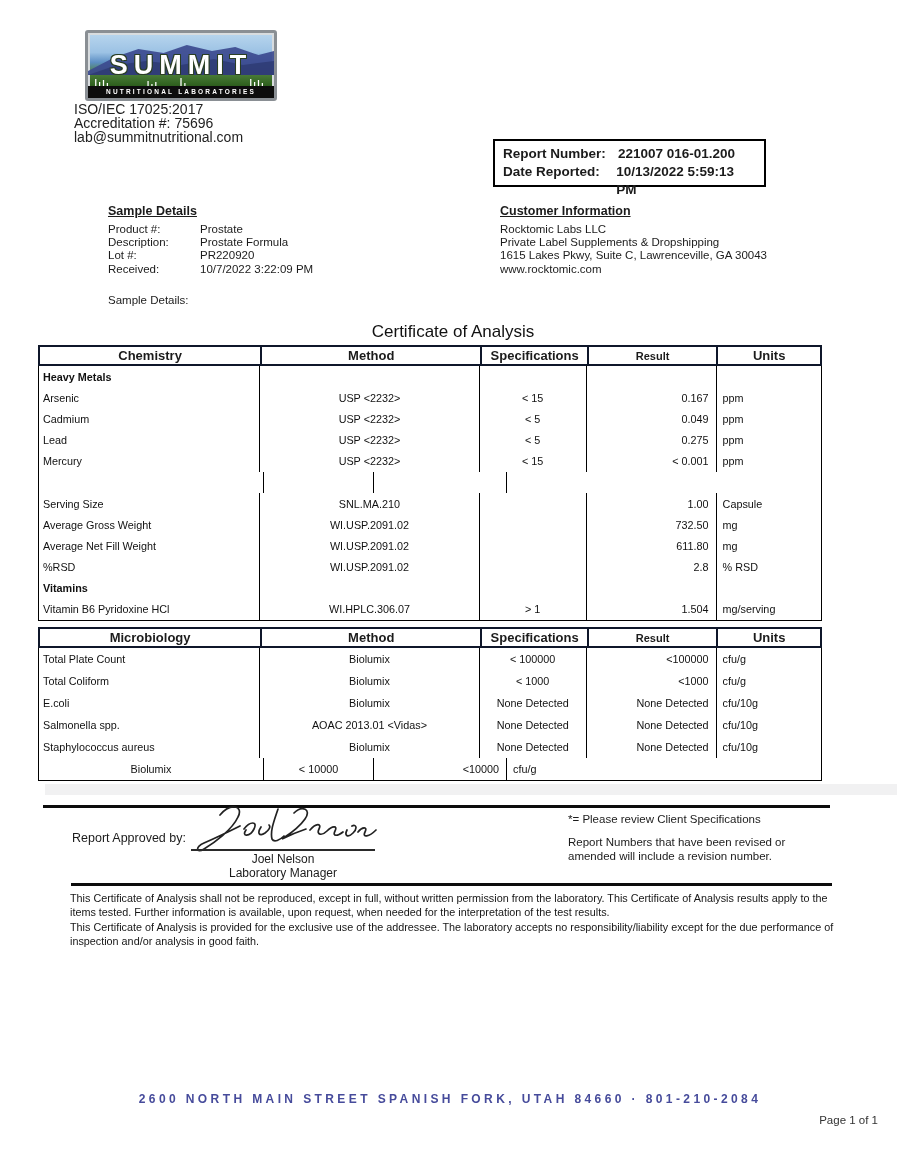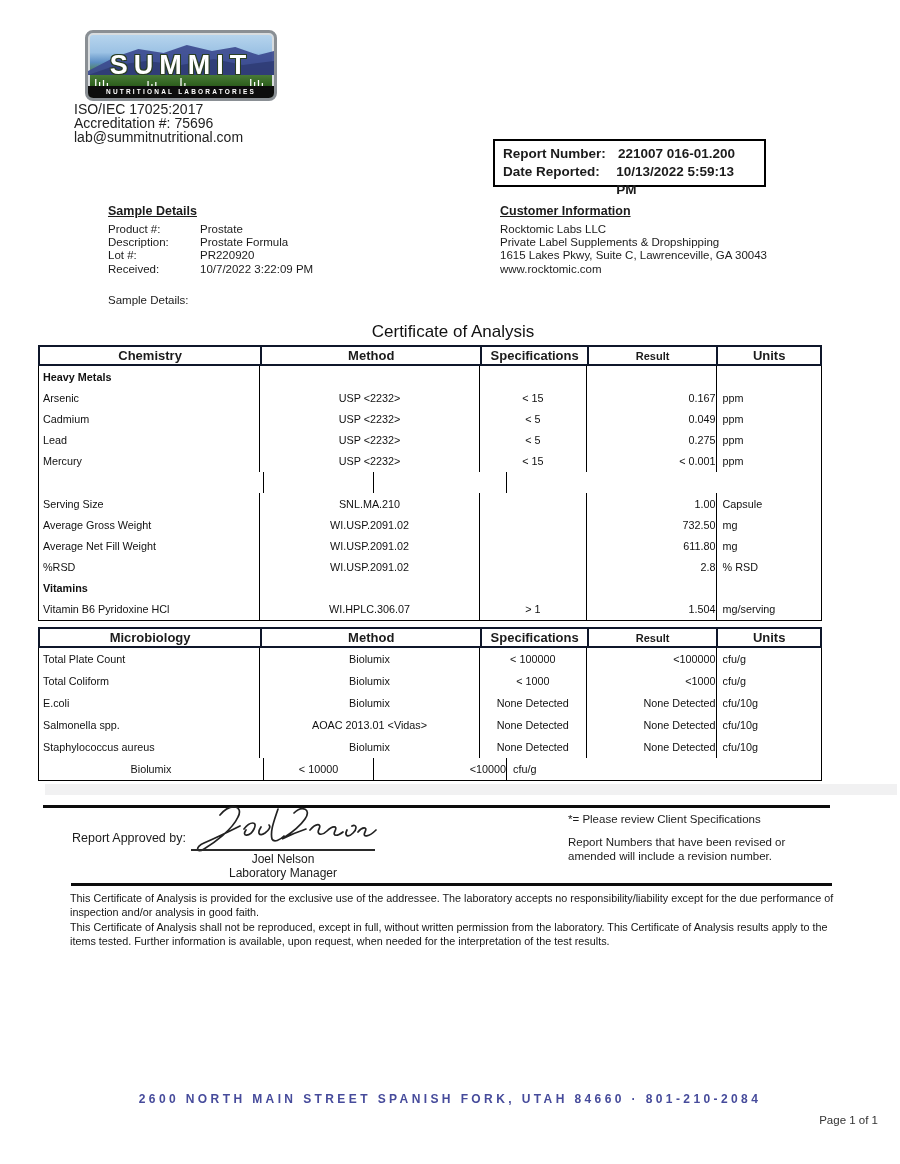--- a/index.html
+++ b/index.html
@@ -1,21 +1,21 @@
 <!DOCTYPE html>
 <html><head>
 <meta charset="utf-8">
 <style>
   * { margin:0; padding:0; box-sizing:border-box; }
   body { background:#fff; font-family:"Liberation Sans", sans-serif; color:#1b1b1b; }
   #page { position:relative; width:900px; height:1164px; background:#fff; overflow:hidden; }
 
   
   .logo { position:absolute; left:85px; top:30px; width:192px; height:71px;
-          border:3px solid #8a8f94; border-radius:8px; overflow:hidden;
+          border:3px solid #8a8f94; border-radius:3px; overflow:hidden;
           background:linear-gradient(#b9d6ee 0%, #9cc2e4 30%, #5d8fc4 45%, #4d7f3a 62%, #2f611f 80%, #14380d 100%);
           box-shadow:inset 0 0 0 2px #d8dcdf; }
   .logo-mtn { position:absolute; left:0; top:8px; width:100%; height:34px; }
   .logo-title { position:absolute; left:0; top:17px; width:100%; text-align:center;
           font-size:27px; font-weight:bold; color:#fff; letter-spacing:6px;
           text-shadow:-1px -1px 0 #2b3f23, 1px -1px 0 #2b3f23, -1px 1px 0 #2b3f23, 1px 1px 0 #2b3f23; }
   .logo-bars { position:absolute; left:0; top:44px; width:100%; height:13px; }
   .logo-band { position:absolute; left:0; bottom:0; width:100%; height:12px; background:#0d0d0d;
           color:#fff; font-size:6.5px; letter-spacing:2.2px; text-align:center; line-height:12px; font-weight:bold; }
 
@@ -47,21 +47,21 @@
   .thead { display:flex; }
   .th { border:2px solid #0f172a; height:21px; font-weight:bold; font-size:13px;
         display:flex; align-items:center; justify-content:center; margin-right:-2px; }
   .th:last-child { margin-right:0; }
   .th.result { font-size:11px; }
   .tbody { border:1.5px solid #000; border-top:none; }
   .trow { display:flex; }
   .td { display:flex; align-items:center; font-size:10.8px; color:#111; }
   .td.a { padding-left:4px; }
   .td.m, .td.s { justify-content:center; }
-  .td.r { justify-content:flex-end; }
+  .td.r { justify-content:flex-end; padding-right:7px; }
   .td.u { padding-left:6px; }
   .td.sep { border-right:1.3px solid #000; }
   .td.bold { font-weight:bold; }
   .w1{width:227px;} .w2{width:225px;} .w3{width:110px;} .w4{width:133px;} .w5{width:107px;}
   .chem { top:345px; }
   .chem .trow { height:21.17px; }
   .micro { top:627px; }
   .micro .trow { height:22px; }
 
   .grayband { position:absolute; left:45px; top:784px; width:852px; height:11px; background:#f1f1f2; }
@@ -332,20 +332,20 @@
   <div class="sig-line"></div>
   <div class="sig-name">Joel Nelson</div>
   <div class="sig-title">Laboratory Manager</div>
 
   <div class="note1">*= Please review Client Specifications</div>
   <div class="note2">Report Numbers that have been revised or amended will include a revision number.</div>
 
   <div class="rule2"></div>
 
   <div class="disclaimer">
+    <div>This Certificate of Analysis shall not be reproduced, except in full, without written permission from the laboratory. This Certificate of Analysis results apply to the items tested. Further information is available, upon request, when needed for the interpretation of the test results.</div>
     <div>This Certificate of Analysis is provided for the exclusive use of the addressee. The laboratory accepts no responsibility/liability except for the due performance of inspection and/or analysis in good faith.</div>
-    <div>This Certificate of Analysis shall not be reproduced, except in full, without written permission from the laboratory. This Certificate of Analysis results apply to the items tested. Further information is available, upon request, when needed for the interpretation of the test results.</div>
   </div>
 
   <div class="addr">2600 NORTH MAIN STREET SPANISH FORK, UTAH 84660 · 801-210-2084</div>
   <div class="pageno">Page 1 of 1</div>
 
 </div>
 
 </body></html>

